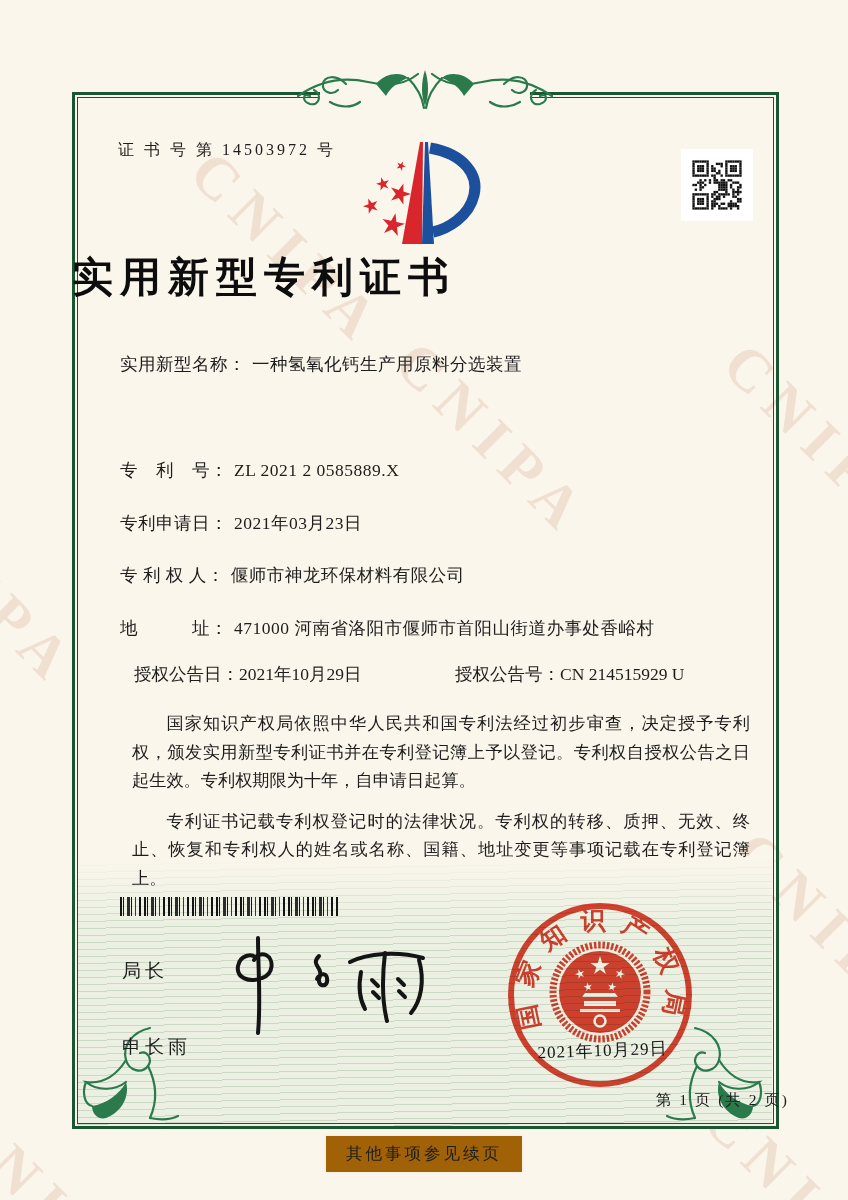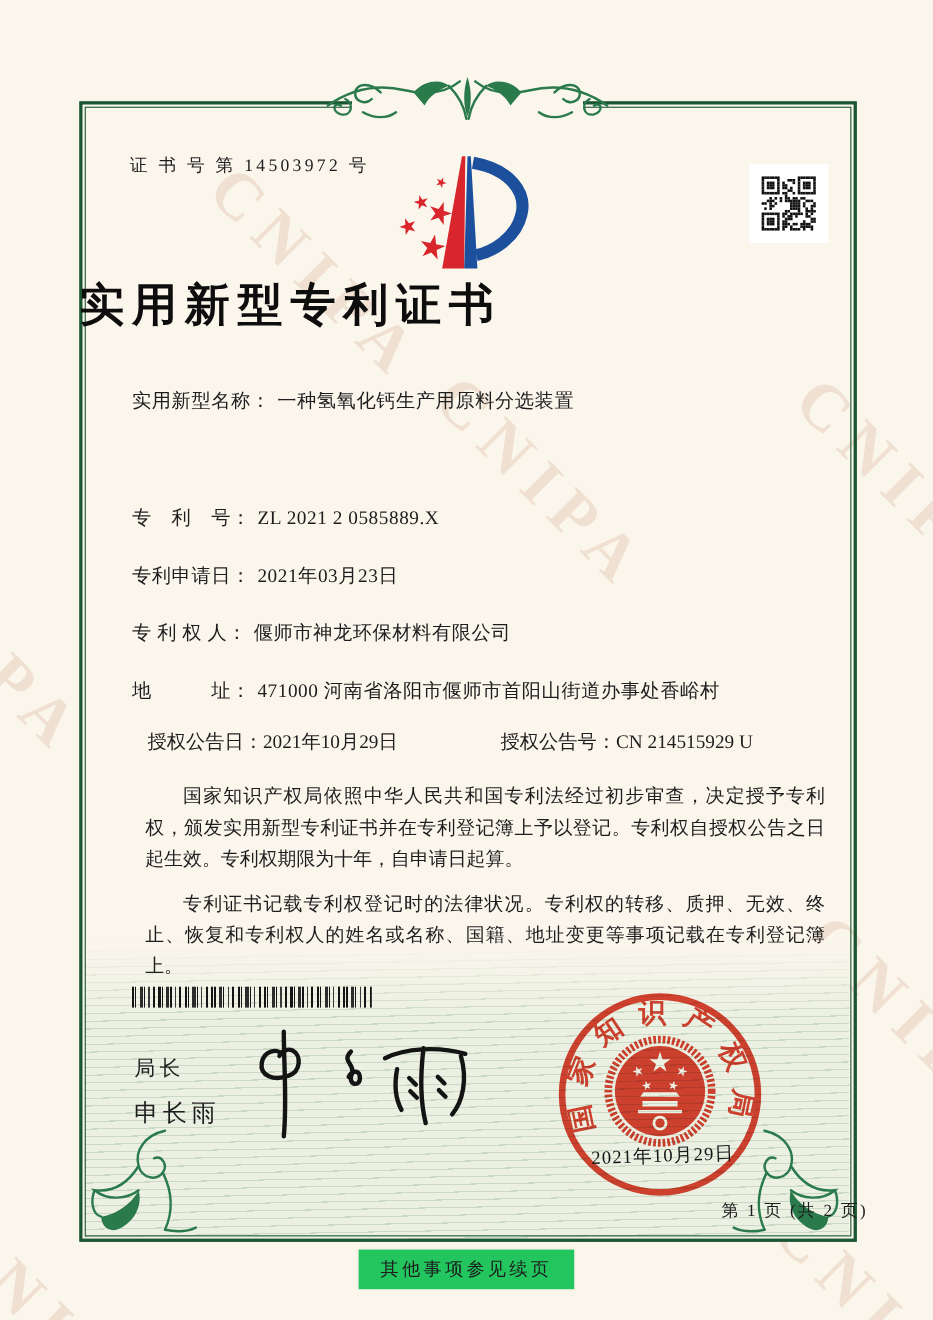--- a/index.html
+++ b/index.html
@@ -58,32 +58,32 @@
     background:repeating-linear-gradient(90deg,
       #141414 0 2px,rgba(0,0,0,0) 2px 3px,
       #141414 3px 4px,rgba(0,0,0,0) 4px 7px,
       #2c2c2c 7px 10px,rgba(0,0,0,0) 10px 11px,
       #141414 11px 12px,rgba(0,0,0,0) 12px 15px,
       #3a3a3a 15px 16px,rgba(0,0,0,0) 16px 19px,
       #141414 19px 21px,rgba(0,0,0,0) 21px 24px);
   }
   .signer-title{left:122px;top:958px;font-size:19px;letter-spacing:4px;z-index:5;
     font-family:"Liberation Sans","DejaVu Sans",sans-serif;}
-  .signer-name{left:122px;top:997px;font-size:22px;letter-spacing:4px;z-index:5;
+  .signer-name{left:122px;top:1034px;font-size:19px;letter-spacing:4px;z-index:5;
     font-family:Liberation Serif, serif;}
   .signature{left:222px;top:928px;z-index:5;}
   .seal{left:498px;top:893px;z-index:6;mix-blend-mode:multiply;opacity:.95;}
   .seal-date{
     left:520px;top:1039px;width:165px;z-index:7;text-align:center;
     font-size:17px;letter-spacing:1px;color:#151515;transform:rotate(-2deg);
   }
   .page-no{left:88px;top:1090px;width:701px;text-align:right;font-size:15.5px;letter-spacing:2px;z-index:5;}
   .cont-note{
     left:424px;top:1136px;transform:translateX(-50%);z-index:7;
-    background:#22c55e;padding:7px 20px;font-size:16.5px;letter-spacing:3px;
+    background:#a16207;padding:7px 20px;font-size:16.5px;letter-spacing:3px;
     box-shadow:0 0 4px rgba(0,0,0,0.06);white-space:nowrap;
   }
 </style>
 </head>
 <body>
 
 <div class="page">
 
   <span class="wm" style="left:-165px;top:-165px">CNIPA</span>
   <span class="wm" style="left:225px;top:138px">CNIPA</span>

